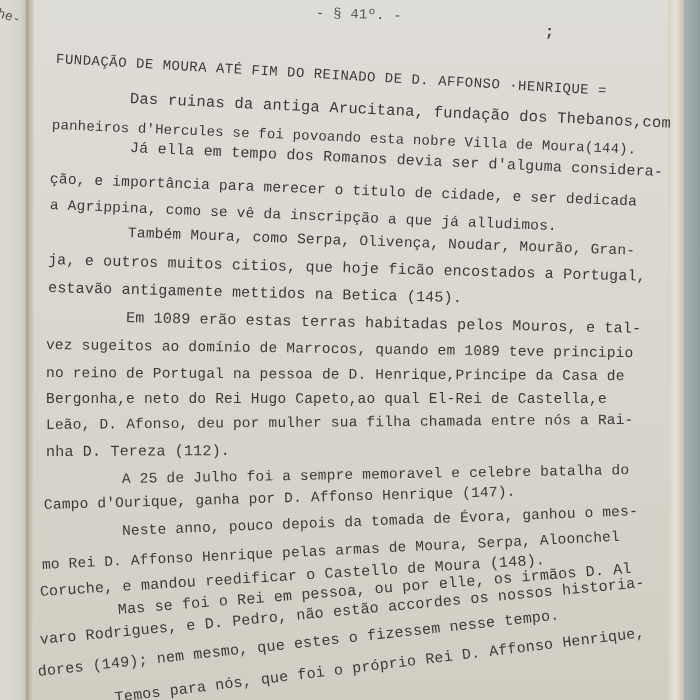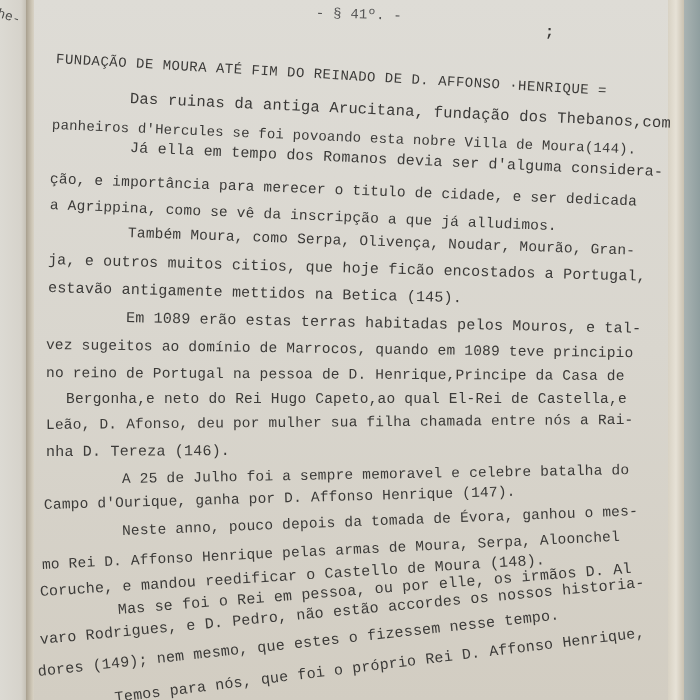--- a/index.html
+++ b/index.html
@@ -61,23 +61,23 @@
   <div class="line" style="left:52px;top:116px;transform:rotate(2.4deg);font-size:14px;">panheiros d'Hercules se foi povoando esta nobre Villa de Moura(144).</div>
   <div class="line" style="left:130px;top:140px;transform:rotate(2.6deg);font-size:15px;">Já ella em tempo dos Romanos devia ser d'alguma considera-</div>
   <div class="line" style="left:50px;top:170px;transform:rotate(2.2deg);font-size:14.5px;">ção, e importância para merecer o titulo de cidade, e ser dedicada</div>
   <div class="line" style="left:50px;top:196px;transform:rotate(2.4deg);font-size:14.5px;">a Agrippina, como se vê da inscripção a que já alludimos.</div>
   <div class="line" style="left:128px;top:224px;transform:rotate(2.0deg);font-size:14.5px;">Também Moura, como Serpa, Olivença, Noudar, Mourão, Gran-</div>
   <div class="line" style="left:48px;top:252px;transform:rotate(1.6deg);font-size:15px;">ja, e outros muitos citios, que hoje ficão encostados a Portugal,</div>
   <div class="line" style="left:48px;top:280px;transform:rotate(1.4deg);font-size:15px;">estavão antigamente mettidos na Betica (145).</div>
   <div class="line" style="left:126px;top:310px;transform:rotate(1.2deg);font-size:15px;">Em 1089 erão estas terras habitadas pelos Mouros, e tal-</div>
   <div class="line" style="left:46px;top:336px;transform:rotate(0.8deg);font-size:14.5px;">vez sugeitos ao domínio de Marrocos, quando em 1089 teve principio</div>
   <div class="line" style="left:46px;top:364px;transform:rotate(0.3deg);font-size:14.5px;">no reino de Portugal na pessoa de D. Henrique,Principe da Casa de</div>
-  <div class="line" style="left:46px;top:390px;transform:rotate(0deg);font-size:14.5px;margin-left:20px;">Bergonha,e neto do Rei Hugo Capeto,ao qual El-Rei de Castella,e</div>
+  <div class="line" style="left:46px;top:390px;transform:rotate(0deg);font-size:14.5px;">Bergonha,e neto do Rei Hugo Capeto,ao qual El-Rei de Castella,e</div>
   <div class="line" style="left:46px;top:416px;transform:rotate(-0.5deg);font-size:14.5px;">Leão, D. Afonso, deu por mulher sua filha chamada entre nós a Rai-</div>
-  <div class="line" style="left:46px;top:444px;transform:rotate(-0.3deg);font-size:15px;">nha D. Tereza (146).</div>
+  <div class="line" style="left:46px;top:444px;transform:rotate(-0.3deg);font-size:15px;">nha D. Tereza (112).</div>
   <div class="line" style="left:122px;top:470px;transform:rotate(-1.0deg);font-size:14.5px;">A 25 de Julho foi a sempre memoravel e celebre batalha do</div>
   <div class="line" style="left:44px;top:496px;transform:rotate(-1.6deg);font-size:14.5px;">Campo d'Ourique, ganha por D. Affonso Henrique (147).</div>
   <div class="line" style="left:122px;top:522px;transform:rotate(-2.2deg);font-size:14.5px;">Neste anno, pouco depois da tomada de Évora, ganhou o mes-</div>
   <div class="line" style="left:42px;top:556px;transform:rotate(-2.8deg);font-size:14.5px;">mo Rei D. Affonso Henrique pelas armas de Moura, Serpa, Aloonchel</div>
   <div class="line" style="left:40px;top:584px;transform:rotate(-3.6deg);font-size:15px;">Coruche, e mandou reedificar o Castello de Moura (148).</div>
   <div class="line" style="left:118px;top:602px;transform:rotate(-4.6deg);font-size:15px;">Mas se foi o Rei em pessoa, ou por elle, os irmãos D. Al</div>
   <div class="line" style="left:40px;top:632px;transform:rotate(-5.4deg);font-size:15px;">varo Rodrigues, e D. Pedro, não estão accordes os nossos historia-</div>
   <div class="line" style="left:38px;top:664px;transform:rotate(-6.2deg);font-size:15px;">dores (149); nem mesmo, que estes o fizessem nesse tempo.</div>
   <div class="line" style="left:115px;top:690px;transform:rotate(-7.0deg);font-size:15px;">Temos para nós, que foi o próprio Rei D. Affonso Henrique,</div>
 </div>

